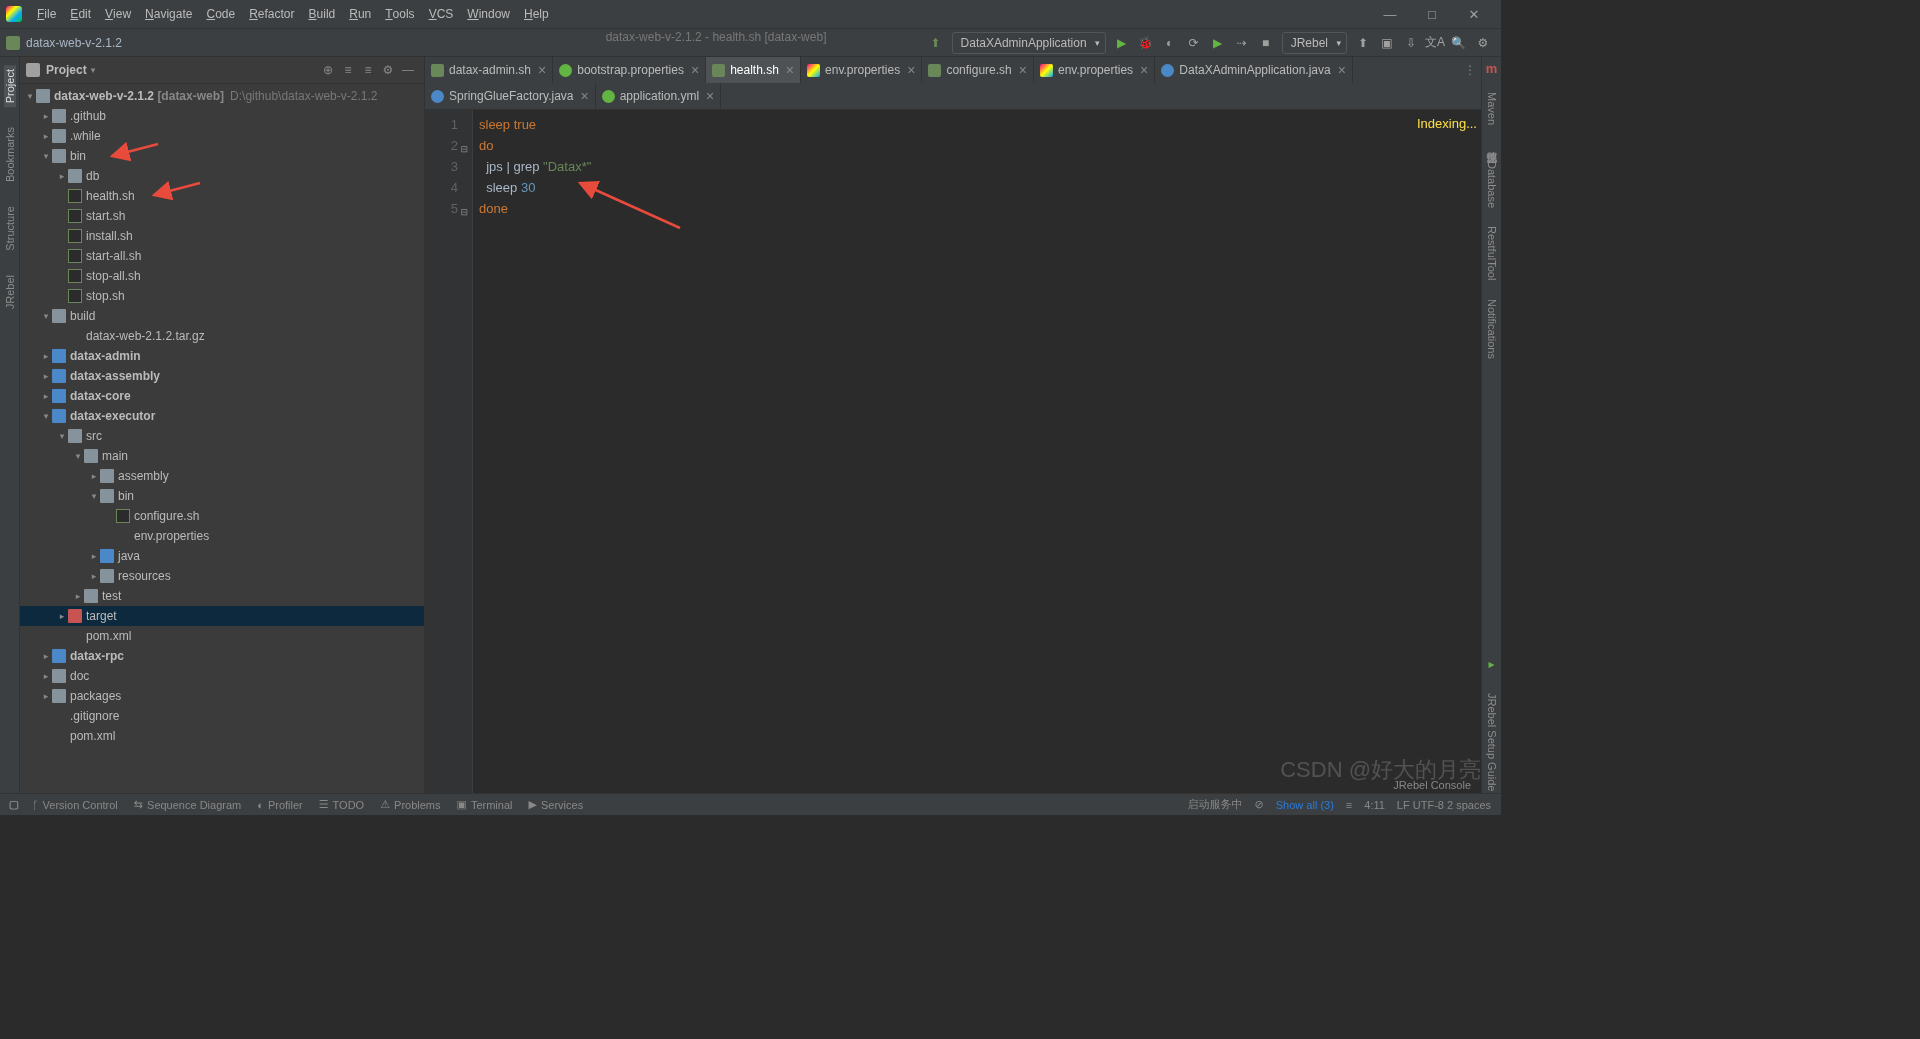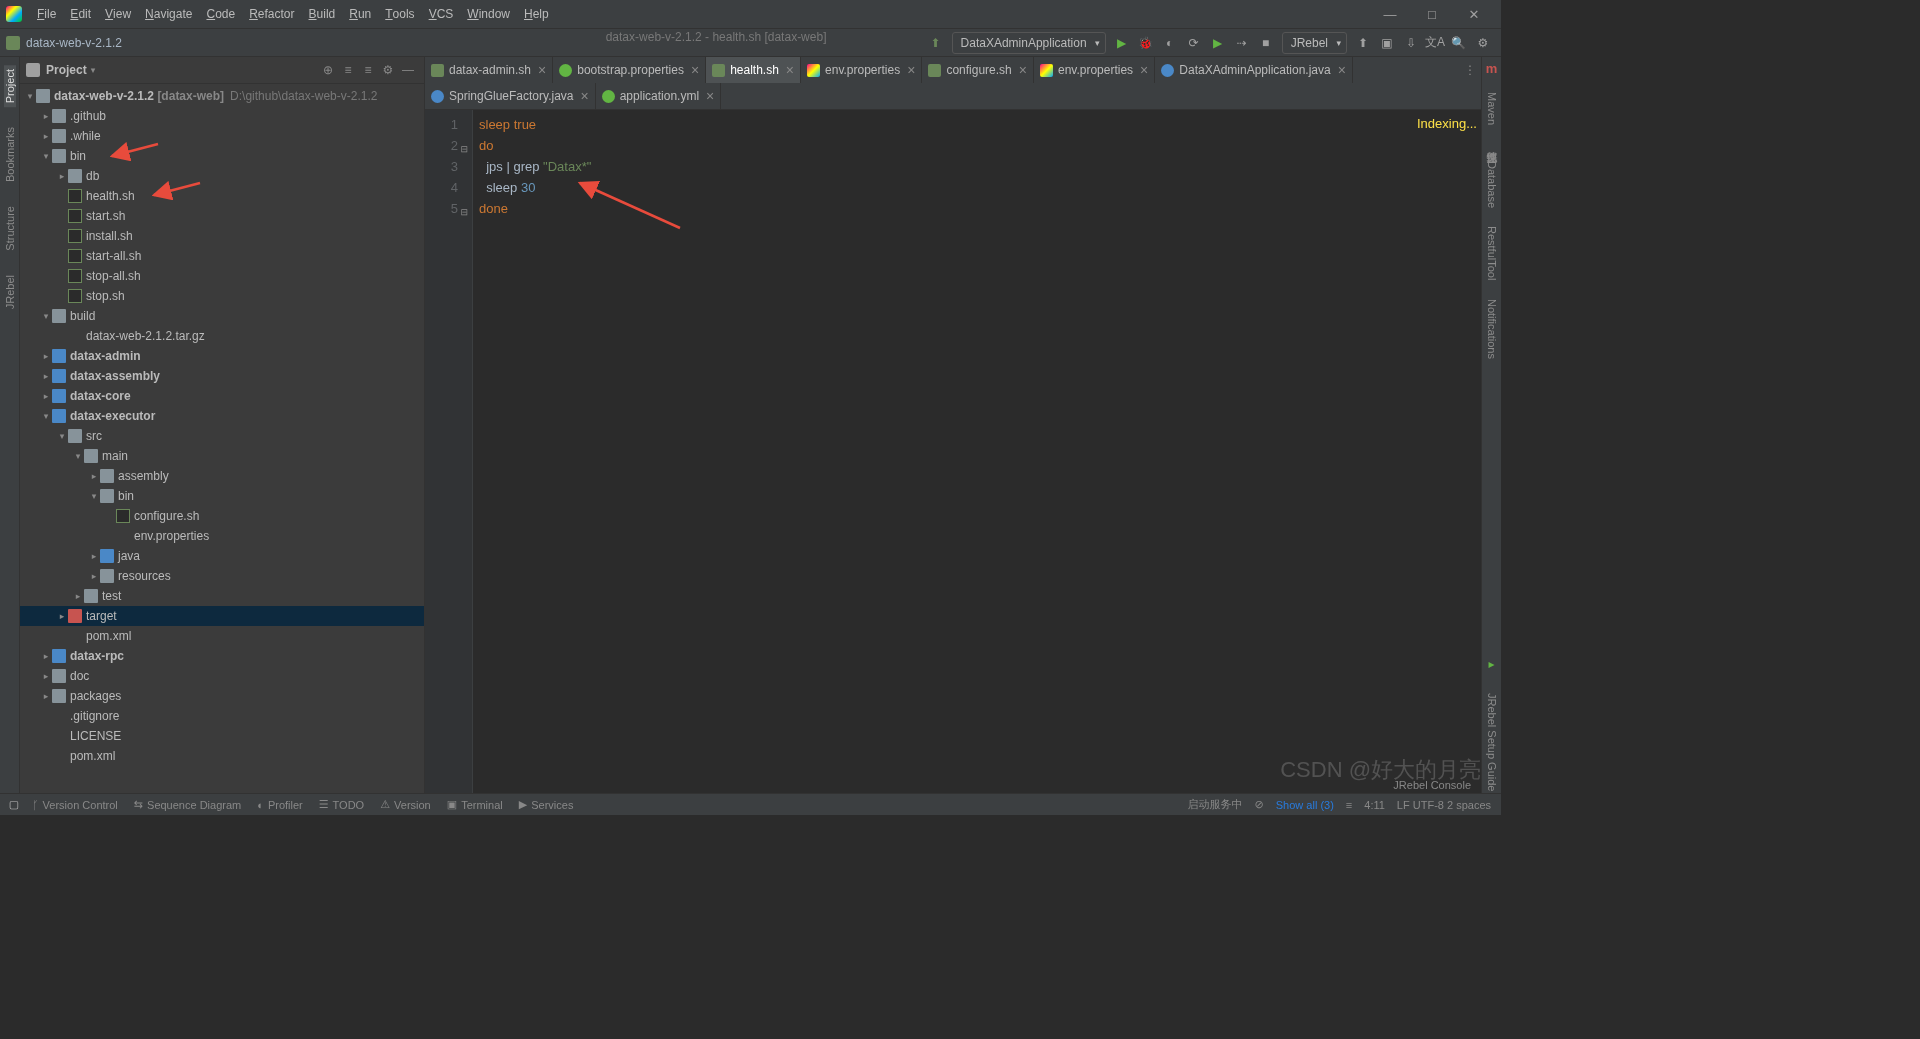--- a/index.html
+++ b/index.html
@@ -303,25 +303,20 @@
           <span class="ico folder"></span>
           <span class="txt  ">packages</span>
         </div>
         <div class="node" style="padding-left: 20px;">
           <span class="arr"></span>
           <span class="ico "></span>
           <span class="txt  ">.gitignore</span>
         </div>
         <div class="node" style="padding-left: 20px;">
           <span class="arr"></span>
-          <span class="ico "></span>
-          <span class="txt  ">LICENSE</span>
-        </div>
-        <div class="node" style="padding-left: 20px;">
-          <span class="arr"></span>
           <span class="ico mfile"></span>
           <span class="txt  ">pom.xml</span>
         </div>
       </div>
   </div>
 
   <div class="editor">
     <div class="tabs" id="tabs">
         <div class="tab">
           <span class="ti sh"></span>
@@ -426,21 +421,21 @@
   <div class="sbtn">
       <span>◐</span>
       <span>Profiler</span>
     </div>
   <div class="sbtn">
       <span>☰</span>
       <span>TODO</span>
     </div>
   <div class="sbtn">
       <span>⚠</span>
-      <span>Version</span>
+      <span>Problems</span>
     </div>
   <div class="sbtn">
       <span>▣</span>
       <span>Terminal</span>
     </div>
   <div class="sbtn">
       <span>▶</span>
       <span>Services</span>
     </div>
   <div class="sp"></div>

